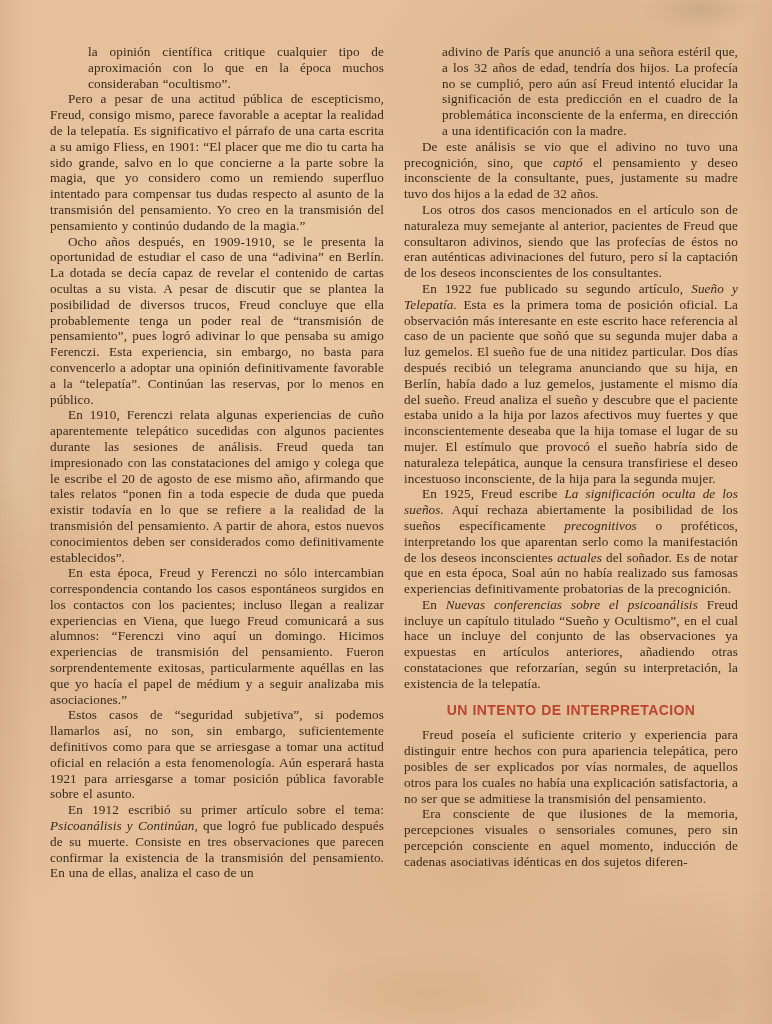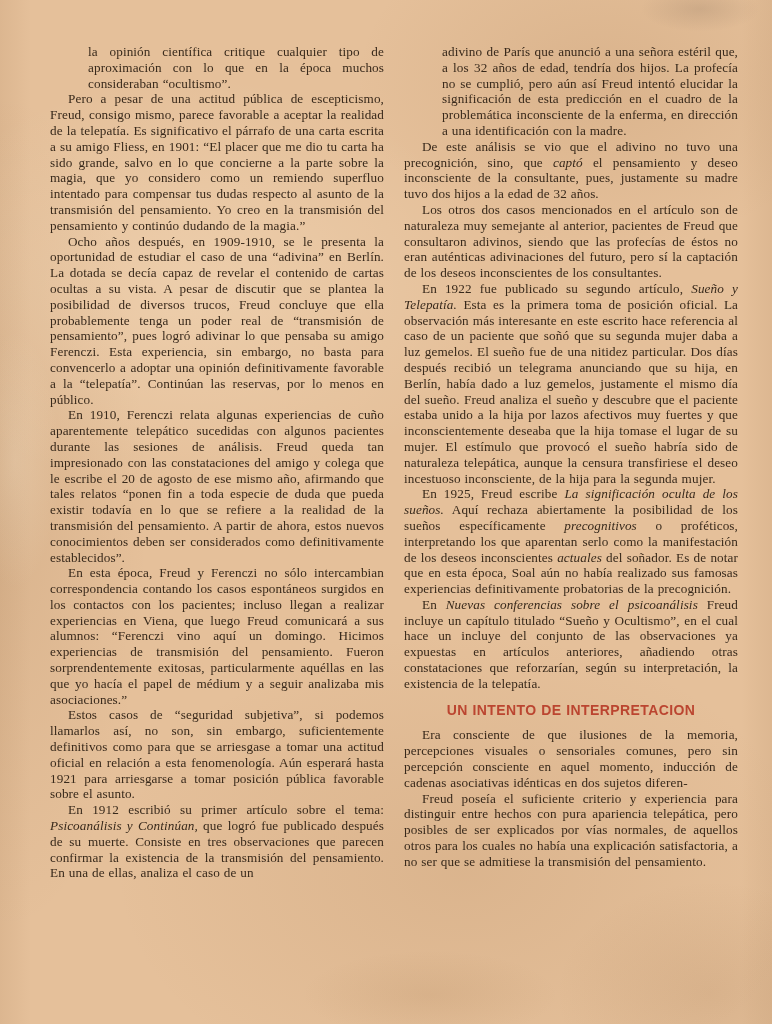--- a/index.html
+++ b/index.html
@@ -92,17 +92,17 @@
         <p><span>En 1912 escribió su primer artículo sobre el tema: </span><i>Psicoanálisis y Continúan,</i><span> que logró fue publicado después de su muerte. Consiste en tres observaciones que parecen confirmar la existencia de la transmisión del pensamiento. En una de ellas, analiza el caso de un</span></p>
       </div>
     <div class="col" id="col-right">
         <p class="noindent"><span>adivino de París que anunció a una señora estéril que, a los 32 años de edad, tendría dos hijos. La profecía no se cumplió, pero aún así Freud intentó elucidar la significación de esta predicción en el cuadro de la problemática inconsciente de la enferma, en dirección a una identificación con la madre.</span></p>
         <p><span>De este análisis se vio que el adivino no tuvo una precognición, sino, que </span><i>captó</i><span> el pensamiento y deseo inconsciente de la consultante, pues, justamente su madre tuvo dos hijos a la edad de 32 años.</span></p>
         <p><span>Los otros dos casos mencionados en el artículo son de naturaleza muy semejante al anterior, pacientes de Freud que consultaron adivinos, siendo que las profecías de éstos no eran auténticas adivinaciones del futuro, pero sí la captación de los deseos inconscientes de los consultantes.</span></p>
         <p><span>En 1922 fue publicado su segundo artículo, </span><i>Sueño y Telepatía.</i><span> Esta es la primera toma de posición oficial. La observación más interesante en este escrito hace referencia al caso de un paciente que soñó que su segunda mujer daba a luz gemelos. El sueño fue de una nitidez particular. Dos días después recibió un telegrama anunciando que su hija, en Berlín, había dado a luz gemelos, justamente el mismo día del sueño. Freud analiza el sueño y descubre que el paciente estaba unido a la hija por lazos afectivos muy fuertes y que inconscientemente deseaba que la hija tomase el lugar de su mujer. El estímulo que provocó el sueño habría sido de naturaleza telepática, aunque la censura transfiriese el deseo incestuoso inconsciente, de la hija para la segunda mujer.</span></p>
         <p><span>En 1925, Freud escribe </span><i>La significación oculta de los sueños.</i><span> Aquí rechaza abiertamente la posibilidad de los sueños específicamente </span><i>precognitivos</i><span> o proféticos, interpretando los que aparentan serlo como la manifestación de los deseos inconscientes </span><i>actuales</i><span> del soñador. Es de notar que en esta época, Soal aún no había realizado sus famosas experiencias definitivamente probatorias de la precognición.</span></p>
         <p><span>En </span><i>Nuevas conferencias sobre el psicoanálisis</i><span> Freud incluye un capítulo titulado “Sueño y Ocultismo”, en el cual hace un incluye del conjunto de las observaciones ya expuestas en artículos anteriores, añadiendo otras constataciones que reforzarían, según su interpretación, la existencia de la telepatía.</span></p>
         <h2 style="color: rgb(187, 69, 48);">UN INTENTO DE INTERPRETACION</h2>
+        <p><span>Freud poseía el suficiente criterio y experiencia para distinguir entre hechos con pura apariencia telepática, pero posibles de ser explicados por vías normales, de aquellos otros para los cuales no había una explicación satisfactoria, a no ser que se admitiese la transmisión del pensamiento.</span></p>
         <p><span>Era consciente de que ilusiones de la memoria, percepciones visuales o sensoriales comunes, pero sin percepción consciente en aquel momento, inducción de cadenas asociativas idénticas en dos sujetos diferen-</span></p>
-        <p><span>Freud poseía el suficiente criterio y experiencia para distinguir entre hechos con pura apariencia telepática, pero posibles de ser explicados por vías normales, de aquellos otros para los cuales no había una explicación satisfactoria, a no ser que se admitiese la transmisión del pensamiento.</span></p>
       </div>
   </div>
 </div>
 
 </body></html>

